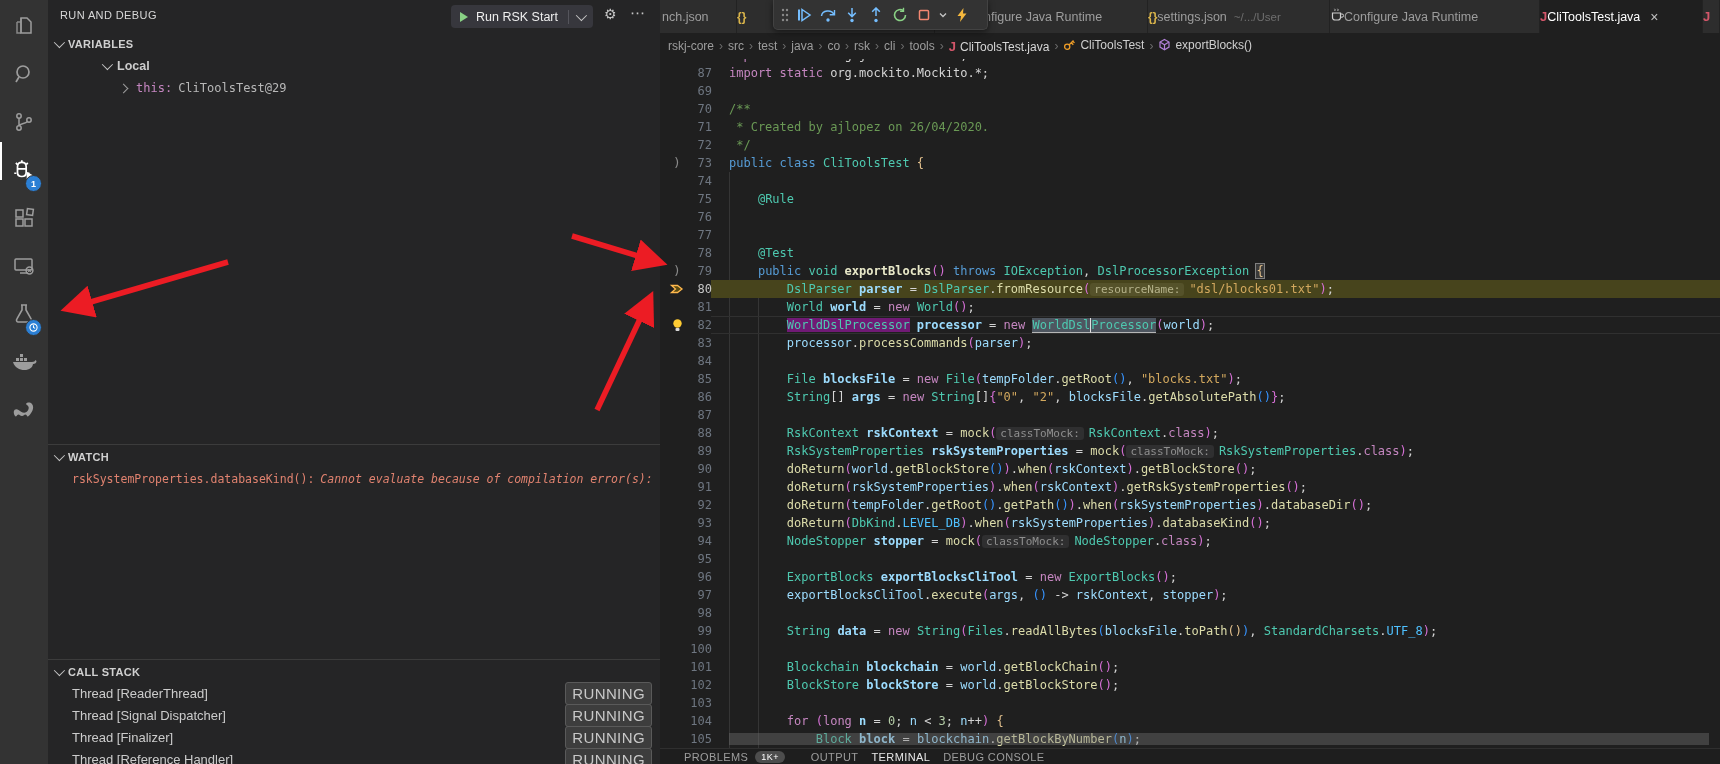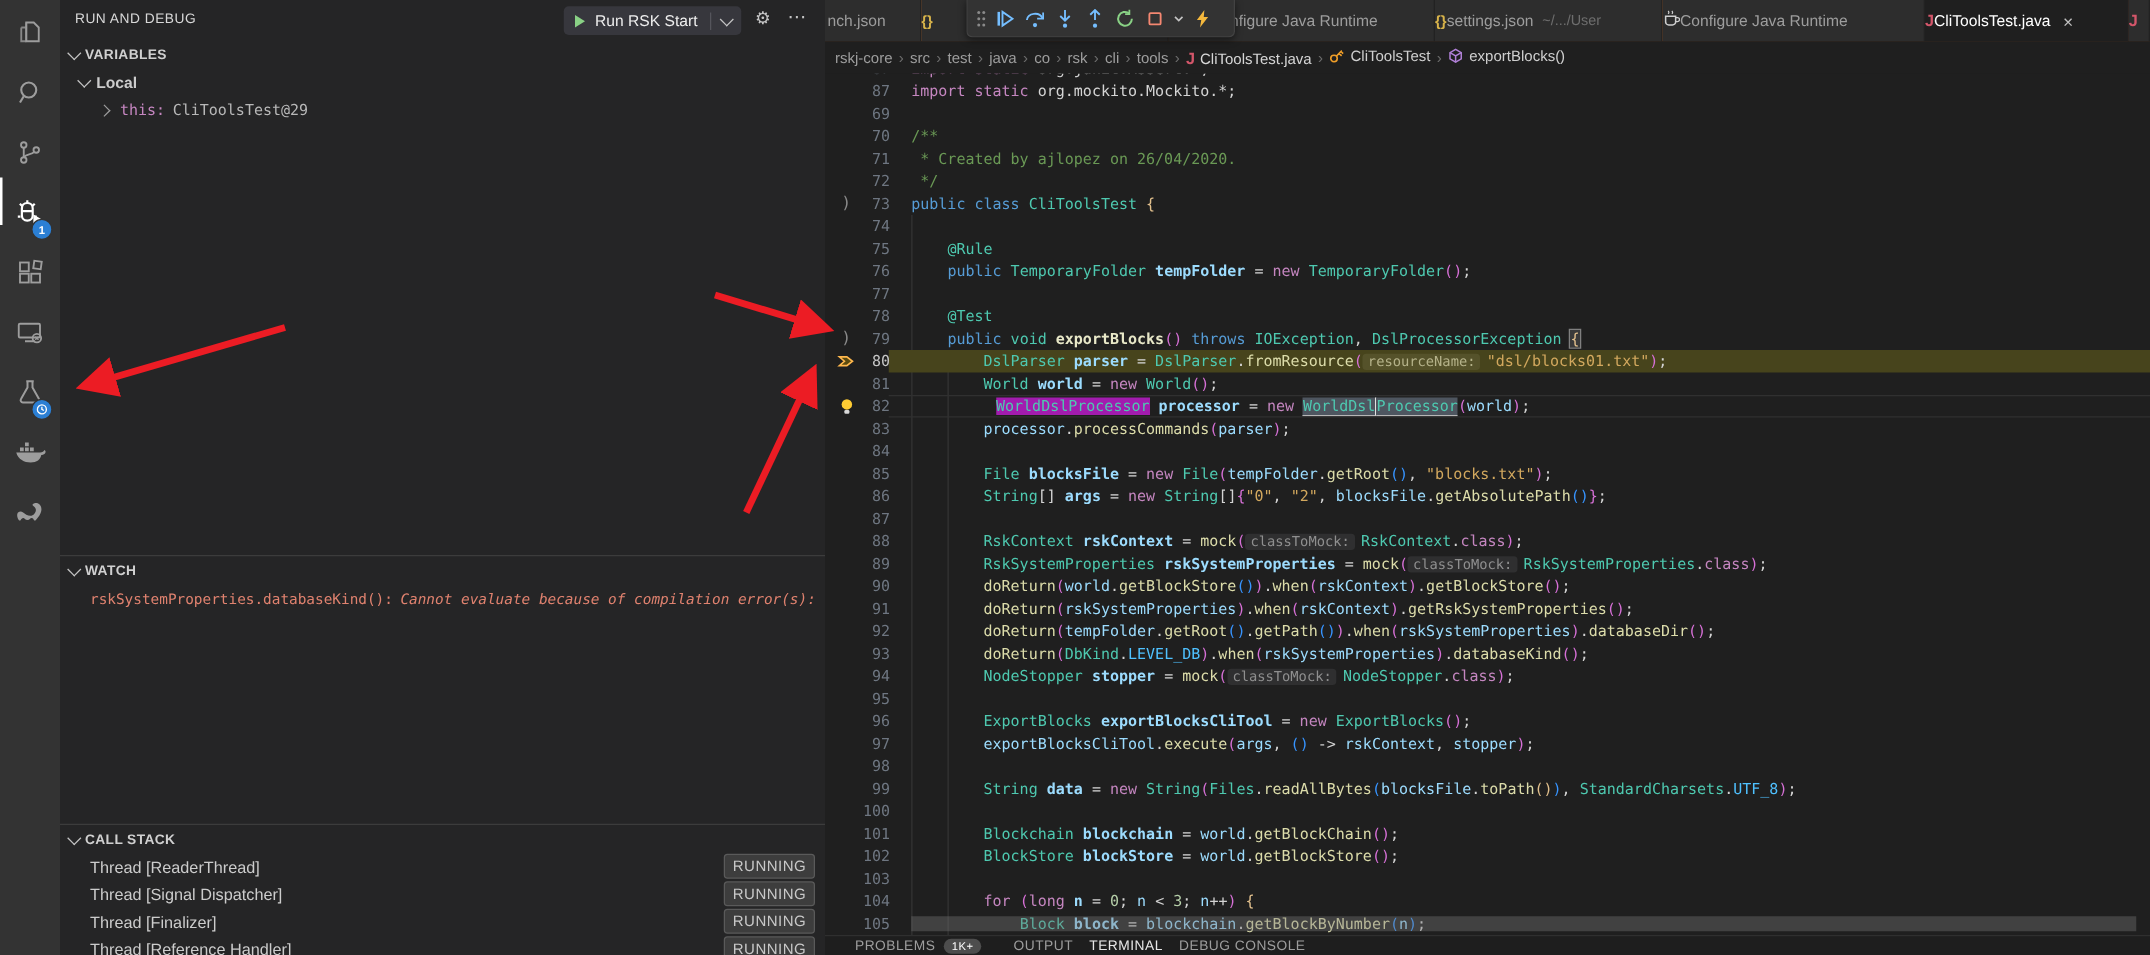--- a/index.html
+++ b/index.html
@@ -20,28 +20,28 @@
   #run-btn .play{width:0;height:0;border-left:8px solid #89d185;border-top:5px solid transparent;border-bottom:5px solid transparent;margin:0 8px 0 9px;}
   #run-btn .lbl{flex:1;}
   #run-btn .sep{width:1px;height:14px;background:#55555c;margin-right:7px;}
   .chev-d{width:7px;height:7px;border-right:1.4px solid #c5c5c5;border-bottom:1.4px solid #c5c5c5;transform:rotate(45deg) translateY(-2px);display:inline-block;}
   .chev-r{width:6px;height:6px;border-right:1.4px solid #9d9d9d;border-bottom:1.4px solid #9d9d9d;transform:rotate(-45deg);display:inline-block;}
   #hdr-gear{position:absolute;left:556px;top:6px;font-size:14px;color:#c5c5c5;}
   #hdr-dots{position:absolute;left:582px;top:4px;font-size:15px;color:#c5c5c5;letter-spacing:1px;}
   .section-hd{position:absolute;left:0;width:612px;height:22px;display:flex;align-items:center;font-size:11px;font-weight:bold;color:#d0d0d0;letter-spacing:.3px;}
   .section-hd .chev-d{margin:0 6px 0 6px;}
   .sb-divider{position:absolute;left:0;width:612px;height:1px;background:#3c3c3c;}
-  .tree-row{position:absolute;left:0;width:612px;height:22px;display:flex;align-items:center;font-size:12.5px;color:#cccccc;}
+  .tree-row{position:absolute;left:0;width:612px;height:22px;display:flex;align-items:center;font-size:12.5px;color:#cccccc;padding-left:40px;}
   .mono{font-family:"DejaVu Sans Mono",monospace;}
   #watch-row{font-family:"DejaVu Sans Mono",monospace;font-size:11.5px;color:#e0826f;white-space:nowrap;overflow:hidden;}
   #watch-row .err{font-style:italic;margin-left:6px;}
   .thread-row{position:absolute;left:0;width:612px;height:22px;display:flex;align-items:center;font-size:13px;color:#cccccc;}
   .thread-row .nm{margin-left:24px;flex:1;}
   .badge-running{margin-right:8px;background:#3d3d3d;border:1px solid #5a5a5a;border-radius:3px;color:#c8c8c8;
-                 font-size:12px;padding:2px 6px;letter-spacing:.4px;}
+                 font-size:15px;padding:2px 6px;letter-spacing:.4px;}
   
   #editorbg{position:absolute;left:660px;top:0;width:1060px;height:764px;background:#1f1f1f;}
   #tabbar{position:absolute;left:660px;top:0;width:1060px;height:33px;background:#f97316;}
   .tab{position:absolute;top:0;height:33px;background:#2d2d2d;border-right:1px solid #222222;overflow:hidden;
        display:flex;align-items:center;font-size:12.5px;color:#9d9d9d;box-sizing:border-box;}
   .tab.active{background:#1f1f1f;color:#ffffff;}
   .tab .detail{margin-left:7px;color:#6e6e6e;font-size:11.5px;}
   .tab .close{margin-left:10px;color:#c0c0c0;font-size:14px;}
   .braces{color:#d9b44a;font-weight:bold;font-size:12px;}
   .javaJ{color:#d3566a;font-weight:bold;font-size:13px;}
@@ -66,21 +66,21 @@
   .code-row.exec .ln-num{color:#c6c6c6;}
   .ln-txt{position:absolute;left:69px;top:0;white-space:pre;color:#d4d4d4;}
   .tk-k{color:#c586c0;} .tk-kb{color:#569cd6;} .tk-t{color:#4ec9b0;}
   .tk-v{color:#9cdcfe;} .tk-vb{color:#9cdcfe;font-weight:bold;}
   .tk-m{color:#dcdcaa;} .tk-md{color:#e8e8c8;font-weight:bold;}
   .tk-s{color:#d2a85e;} .tk-c{color:#6a9955;} .tk-n{color:#b5cea8;} .tk-cn{color:#4fc1ff;}
   .tk-d,.tk-p{color:#d4d4d4;}
   .tk-p1{color:#e2c08d;} .tk-p2{color:#d670d6;} .tk-p3{color:#3794ff;}
   .tk-i{background:#2f2f30;color:#8f8f8f;border-radius:3px;padding:0 4px;margin-right:5px;font-size:11px;}
   .code-row.exec .tk-i{background:#55522a;color:#b5b28a;}
-  .tk-hl{background:#a21caf;margin-left:10px;}
+  .tk-hl{background:#701a75;}
   .tk-selA{background:#4e5660;border-bottom:1px solid #b6b6b6;border-right:1.5px solid #e0e0e0;}
   .tk-selB{background:#4e5660;border-bottom:1px solid #b6b6b6;}
   .tk-brk{outline:1px solid #808080;background:#3a3a3a;}
   #hscroll{position:absolute;left:69px;top:674px;width:980px;height:12px;background:rgba(121,121,121,.38);z-index:5;}
   
   #panel{position:absolute;left:660px;top:748px;width:1060px;height:16px;background:#1e1e1e;border-top:1px solid #2f2f2f;
          display:flex;align-items:center;font-size:11px;color:#9d9d9d;letter-spacing:.4px;}
   .pnl-tab{margin-right:13px;display:flex;align-items:center;height:16px;}
   .pnl-tab.first{margin-left:24px;justify-content:center;}
   .pnl-tab.active{color:#e7e7e7;border-bottom:1px solid #e7e7e7;}
@@ -390,21 +390,20 @@
         <div class="code-row" style="top: 113px;">
           <span class="ln-num">74</span>
           <span class="ln-txt"></span>
         </div>
         <div class="code-row" style="top: 131px;">
           <span class="ln-num">75</span>
           <span class="ln-txt"><span class="tk-d">    </span><span class="tk-t">@Rule</span></span>
         </div>
         <div class="code-row" style="top: 149px;">
           <span class="ln-num">76</span>
-          <span class="ln-txt"><span class="tk-d">    </span><span class="tk-kb">public </span><span class="tk-t">TemporaryFolder </span><span class="tk-vb">tempFolder</span><span class="tk-d"> = </span><span class="tk-k">new </span><span class="tk-t">TemporaryFolder</span><span class="tk-p2">()</span><span class="tk-d">;</span></span>
         </div>
         <div class="code-row" style="top: 167px;">
           <span class="ln-num">77</span>
           <span class="ln-txt"></span>
         </div>
         <div class="code-row" style="top: 185px;">
           <span class="ln-num">78</span>
           <span class="ln-txt"><span class="tk-d">    </span><span class="tk-t">@Test</span></span>
         </div>
         <div class="code-row" style="top: 203px;">

